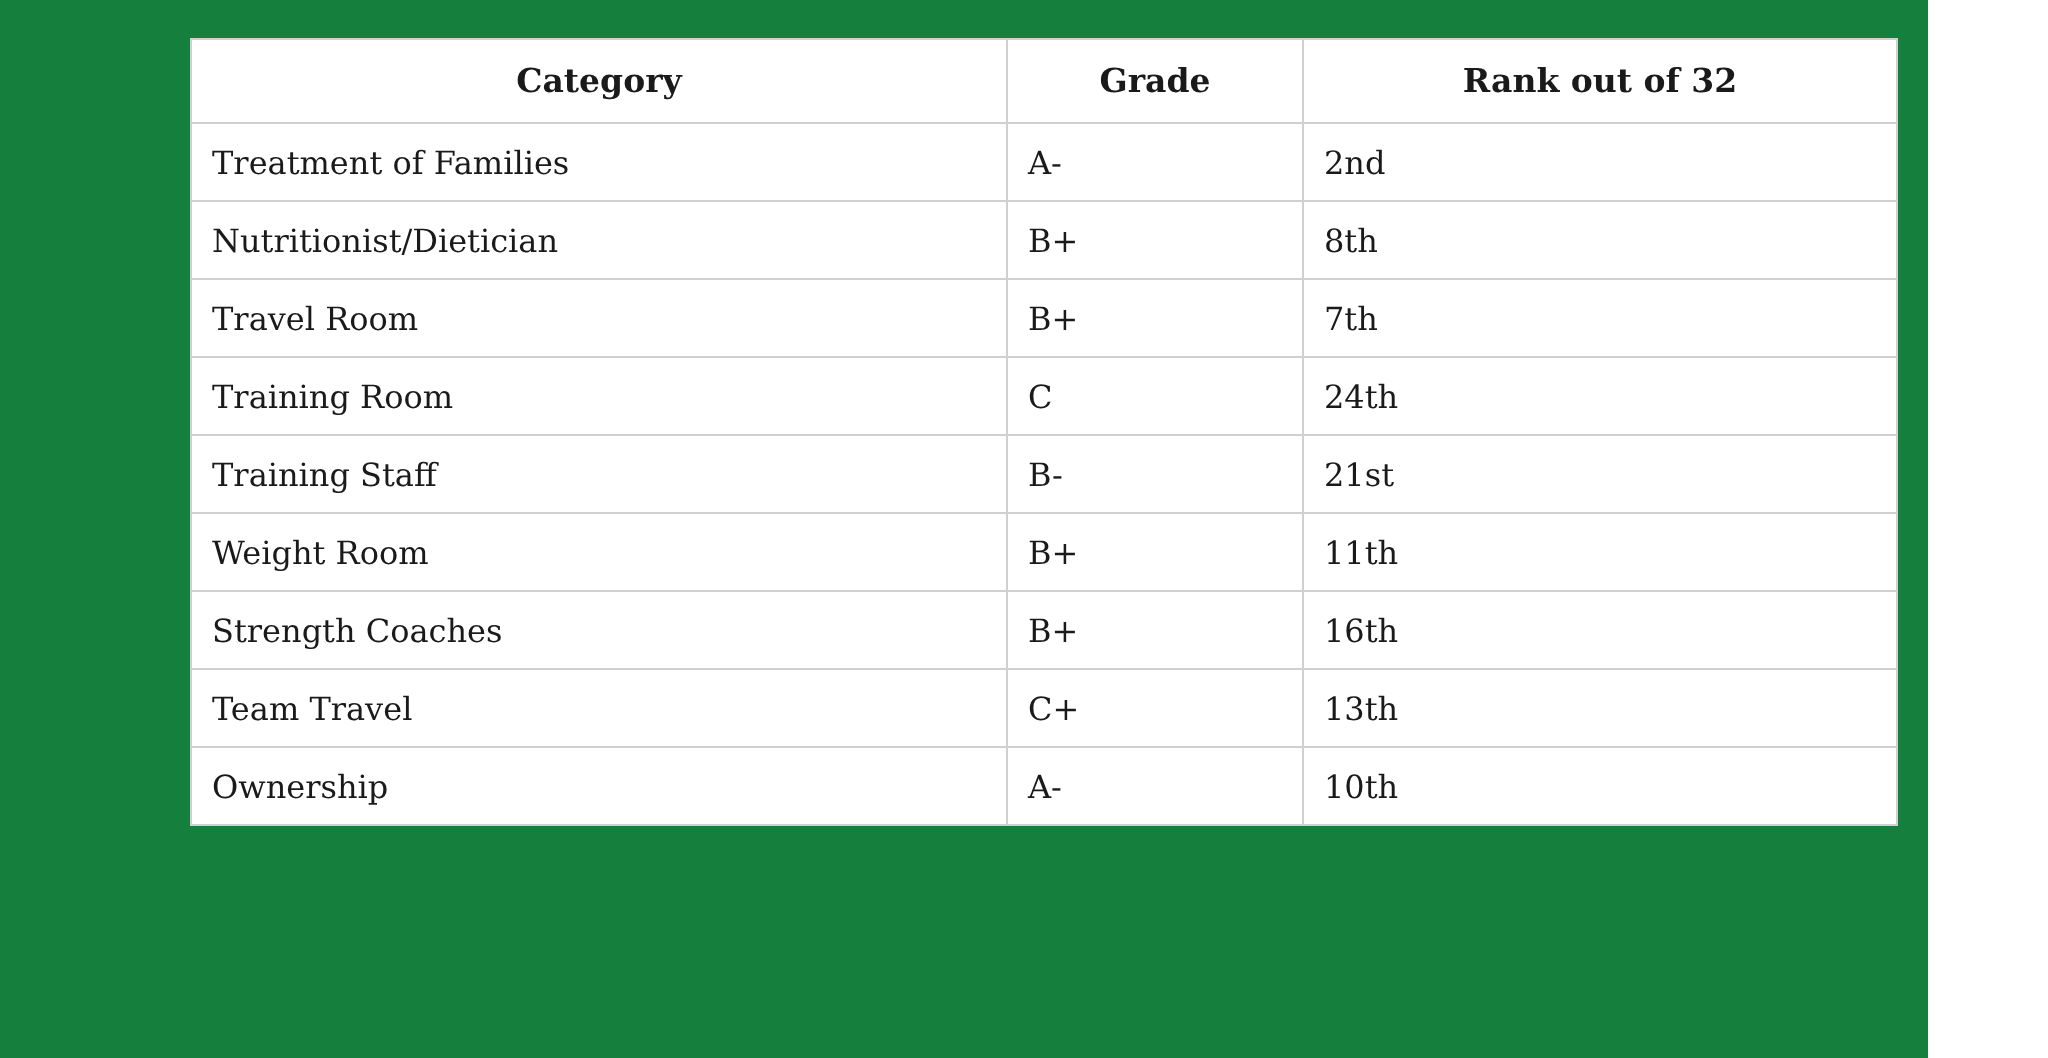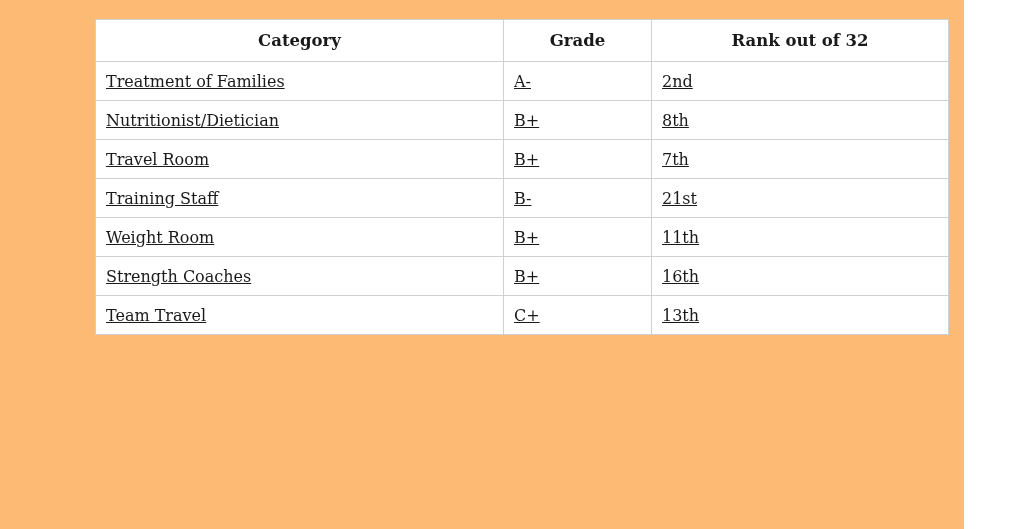--- a/index.html
+++ b/index.html
@@ -8,21 +8,21 @@
     height: 529px;
     background: #ffffff;
     font-family: "DejaVu Serif", serif;
     color: #1a1a1a;
     overflow: hidden;
   }
   .page {
     position: relative;
     width: 964px;
     height: 529px;
-    background: #fdba74;
+    background: #15803d;
   }
   table.grades {
     position: absolute;
     left: 95px;
     top: 19px;
     width: 853px;
     border-collapse: collapse;
     table-layout: fixed;
     background: #ffffff;
     font-size: 16px;
@@ -42,21 +42,20 @@
   }
   table.grades td {
     border: 1px solid #d0d0d0;
     height: 39px;
     text-align: left;
     vertical-align: middle;
     padding: 0 10px;
     background: #ffffff;
     white-space: nowrap;
     overflow: hidden;
-    text-decoration: underline;
   }
 </style>
 </head>
 <body>
 
 <div class="page">
   <table class="grades">
     <colgroup>
       <col class="c-category">
       <col class="c-grade">
@@ -79,34 +78,44 @@
         <td>Nutritionist/Dietician</td>
         <td>B+</td>
         <td>8th</td>
       </tr>
       <tr>
         <td>Travel Room</td>
         <td>B+</td>
         <td>7th</td>
       </tr>
       <tr>
+        <td>Training Room</td>
+        <td>C</td>
+        <td>24th</td>
+      </tr>
+      <tr>
         <td>Training Staff</td>
         <td>B-</td>
         <td>21st</td>
       </tr>
       <tr>
         <td>Weight Room</td>
         <td>B+</td>
         <td>11th</td>
       </tr>
       <tr>
         <td>Strength Coaches</td>
         <td>B+</td>
         <td>16th</td>
       </tr>
       <tr>
         <td>Team Travel</td>
         <td>C+</td>
         <td>13th</td>
       </tr>
+      <tr>
+        <td>Ownership</td>
+        <td>A-</td>
+        <td>10th</td>
+      </tr>
     </tbody>
   </table>
 </div>
 
 </body></html>

